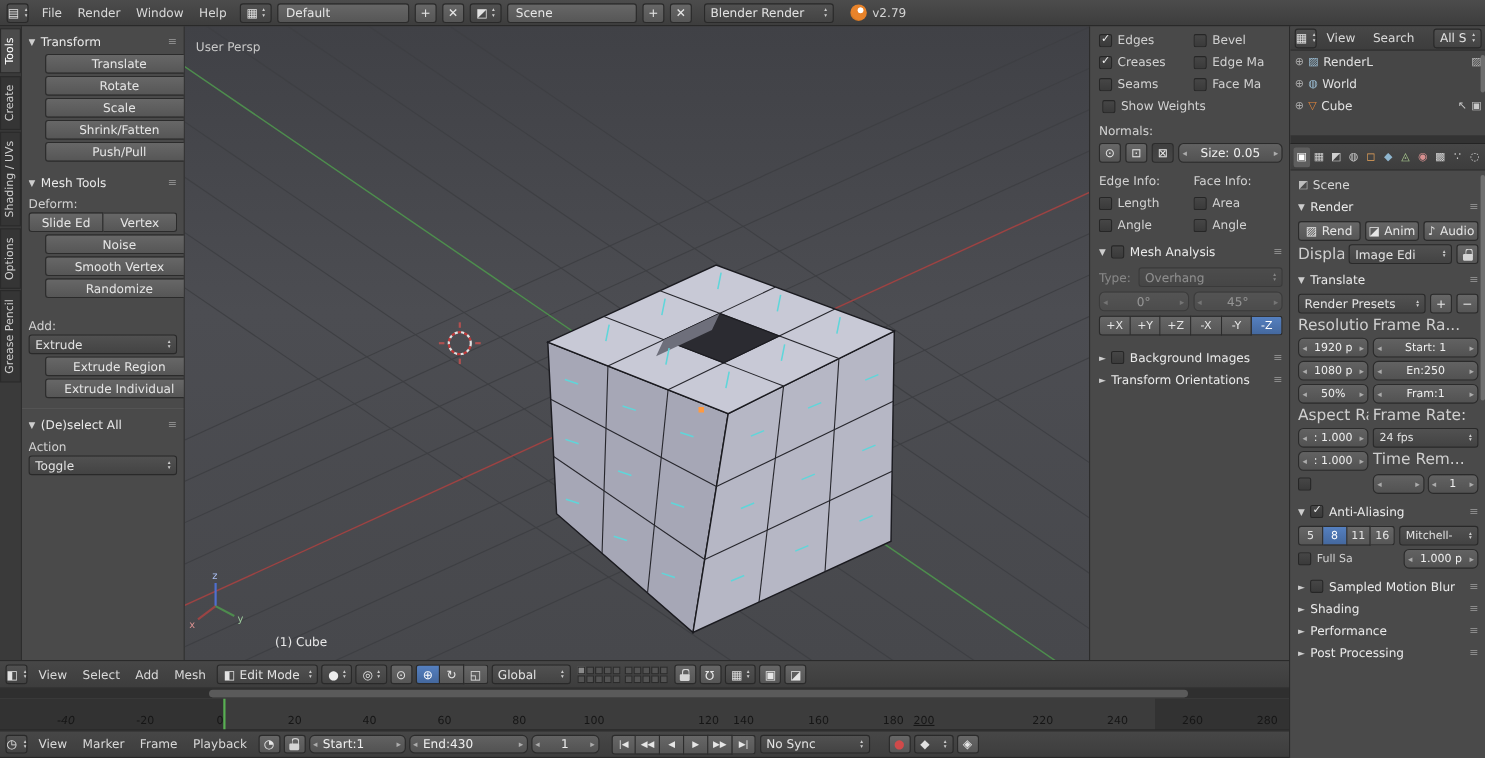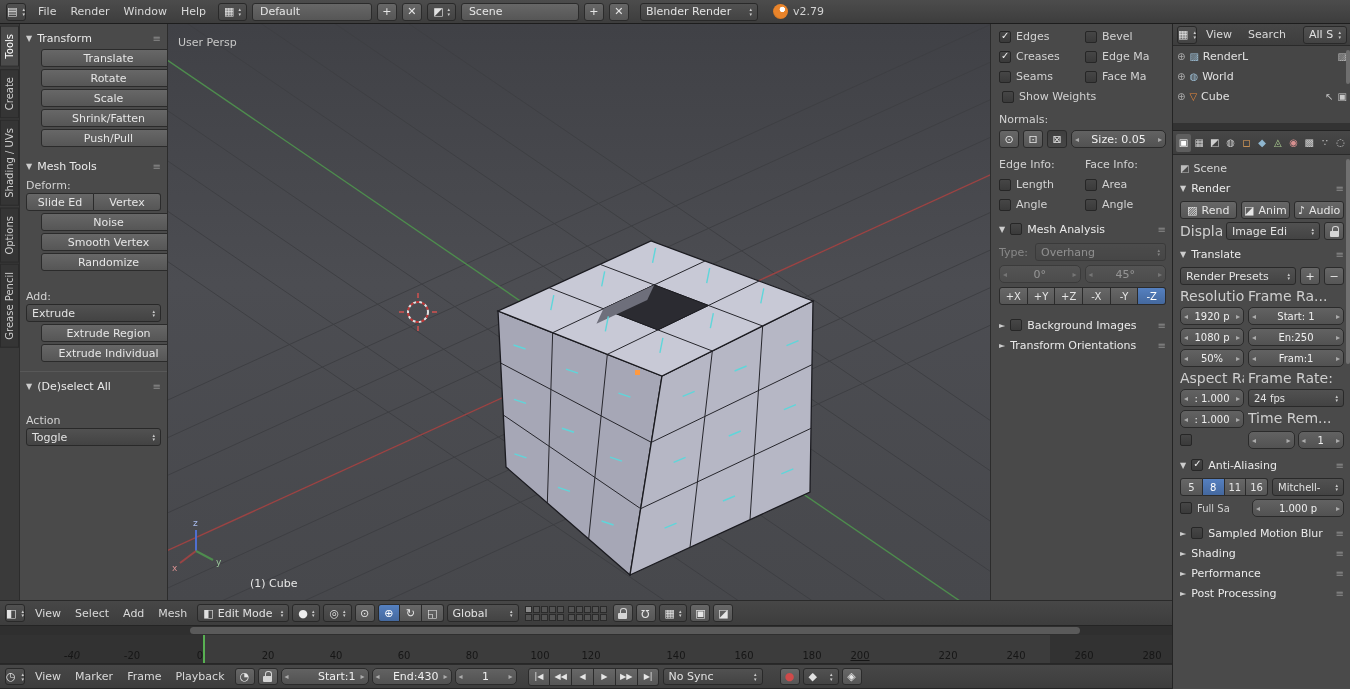--- a/index.html
+++ b/index.html
@@ -16,21 +16,21 @@
 .btn.blue,.segbtn.blue{background:linear-gradient(#5580c0,#44689e);color:#fff}
 .dd{display:inline-flex;align-items:center;justify-content:space-between;gap:4px;height:18px;padding:0 5px;
   background:linear-gradient(#515151,#434343);border:1px solid #292929;border-radius:3px;color:#e2e2e2;
   white-space:nowrap;overflow:hidden;cursor:default}
 .dd::after{content:"▴\A▾";white-space:pre;font-size:5px;line-height:4.4px;color:#cfcfcf;display:inline-block}
 .num{position:relative;display:flex;align-items:center;justify-content:center;height:18px;padding:0 12px;
   background:linear-gradient(#626262,#525252);border:1px solid #2b2b2b;border-radius:5px;color:#efefef;
   white-space:nowrap;overflow:hidden;cursor:default}
 .num::before{content:"◂";position:absolute;left:3px;font-size:8px;color:#c9c9c9;opacity:.75}
 .num::after{content:"▸";position:absolute;right:3px;font-size:8px;color:#c9c9c9;opacity:.75}
-.num.lr{justify-content:flex-end}
+.num.lr{justify-content:flex-start}
 .cb{flex:0 0 auto;width:12px;height:12px;background:linear-gradient(#464646,#3a3a3a);border:1px solid #262626;border-radius:2px;position:relative}
 .cb.on::after{content:"✓";position:absolute;left:1px;top:-2px;font-size:10px;color:#f0f0f0}
 .cbrow{display:flex;align-items:center;gap:5px;white-space:nowrap;overflow:hidden}
 .lbl{color:#d2d2d2;white-space:nowrap;overflow:hidden}
 .phead{display:flex;align-items:center;gap:5px;height:20px;color:#eaeaea;white-space:nowrap;overflow:hidden}
 .tri{font-size:8px;color:#cdcdcd}
 .grip{margin-left:auto;color:#8b8b8b;font-size:10px}
 .seg{display:flex}
 .segbtn{flex:1;display:flex;align-items:center;justify-content:center;height:18px;background:linear-gradient(#676767,#565656);
   border:1px solid #2b2b2b;border-left-width:0;color:#e6e6e6;overflow:hidden;white-space:nowrap;cursor:default}
@@ -169,21 +169,21 @@
           </div>
         <div class="btn">Extrude Region</div>
         <div class="btn">Extrude Individual</div>
 
         <div class="tsdiv"></div>
         <div class="phead">
           <span class="tri">▼</span>
           <span>(De)select All</span>
           <span class="grip">≡</span>
         </div>
-        <div class="lbl" style="margin-top:18px">Action</div>
+        <div class="lbl" style="margin-top:4px">Action</div>
         <div class="dd">
             <span>Toggle</span>
           </div>
       </div>
 
       <div class="viewport">
         <svg id="vpsvg" viewBox="0 0 822 576" preserveAspectRatio="none">
             <line x1="-346" y1="533.9200000000001" x2="942" y2="-54.079999999999984" stroke="#3e3f43" stroke-width="1"></line>
             <line x1="-241.64000000000001" y1="72.84000000000003" x2="748.36" y2="748.4399999999999" stroke="#3e3f43" stroke-width="1"></line>
             <line x1="-313" y1="556.44" x2="975" y2="-31.560000000000002" stroke="#3e3f43" stroke-width="1"></line>
@@ -454,33 +454,33 @@
     </div>
 
     <div class="scrollstrip">
         <div class="sthumb"></div>
       </div>
 
     <div class="ruler" id="ruler">
       <div class="shade" id="shadeL" style="left: 0px; width: 203.4px;"></div>
       <div class="shade" id="shadeR" style="left: 1050px; width: 122px;"></div>
       <div class="cfline" id="curframe" style="left: 203.4px;"></div>
-    <span class="tick" style="left: 72px; font-style: italic;">-40</span>
+    <span class="tick" style="left: 60px; font-style: italic;">-40</span>
         <span class="tick" style="left: 132px;">-20</span>
         <span class="tick" style="left: 200px;">0</span>
         <span class="tick" style="left: 268px;">20</span>
         <span class="tick" style="left: 336px;">40</span>
         <span class="tick" style="left: 404px;">60</span>
         <span class="tick" style="left: 472px;">80</span>
         <span class="tick" style="left: 540px;">100</span>
-        <span class="tick" style="left: 591px;">120</span>
+        <span class="tick" style="left: 644px;">120</span>
         <span class="tick" style="left: 676px;">140</span>
         <span class="tick" style="left: 744px;">160</span>
         <span class="tick" style="left: 812px;">180</span>
-        <span class="tick" style="left: 860px; text-decoration: underline;">200</span>
+        <span class="tick" style="left: 840px; text-decoration: underline;">200</span>
         <span class="tick" style="left: 948px;">220</span>
         <span class="tick" style="left: 1016px;">240</span>
         <span class="tick" style="left: 1084px;">260</span>
         <span class="tick" style="left: 1152px;">280</span>
       </div>
 
     <div class="tlheader">
       <span class="btn icon dd">
           <span>◷</span>
         </span>
@@ -493,21 +493,21 @@
       <span class="btn icon">
           <span>◔</span>
         </span>
       <span class="btn icon">
           <span class="lock"></span>
         </span>
       <span class="num lr" style="width:88px">
           <span>Start:</span>
           <span>1</span>
         </span>
-      <span class="num lr" style="width:80px">
+      <span class="num lr" style="width:108px">
           <span>End:</span>
           <span>430</span>
         </span>
       <span class="num" style="width:62px">1</span>
       <span class="seg" style="width:132px;margin-left:8px;font-size:8px">
         <span class="segbtn">|◀</span>
         <span class="segbtn">◀◀</span>
         <span class="segbtn">◀</span>
         <span class="segbtn">▶</span>
         <span class="segbtn">▶▶</span>
@@ -665,21 +665,21 @@
             </span>
           <span class="dd tiny" style="width:72px">
               <span>Mitchell-</span>
             </span>
         </div>
         <div class="prow">
           <span class="cbrow" style="flex:1">
               <span class="cb"></span>
               <span class="lbl tiny">Full Sa</span>
             </span>
-          <span class="num tiny" style="width:92px">1.000 p</span>
+          <span class="num tiny" style="width:68px">1.000 p</span>
         </div>
 
         <div class="phead" style="margin-top:6px">
           <span class="tri">►</span>
           <span class="cb"></span>
           <span>Sampled Motion Blur</span>
           <span class="grip">≡</span>
         </div>
         <div class="phead">
           <span class="tri">►</span>

